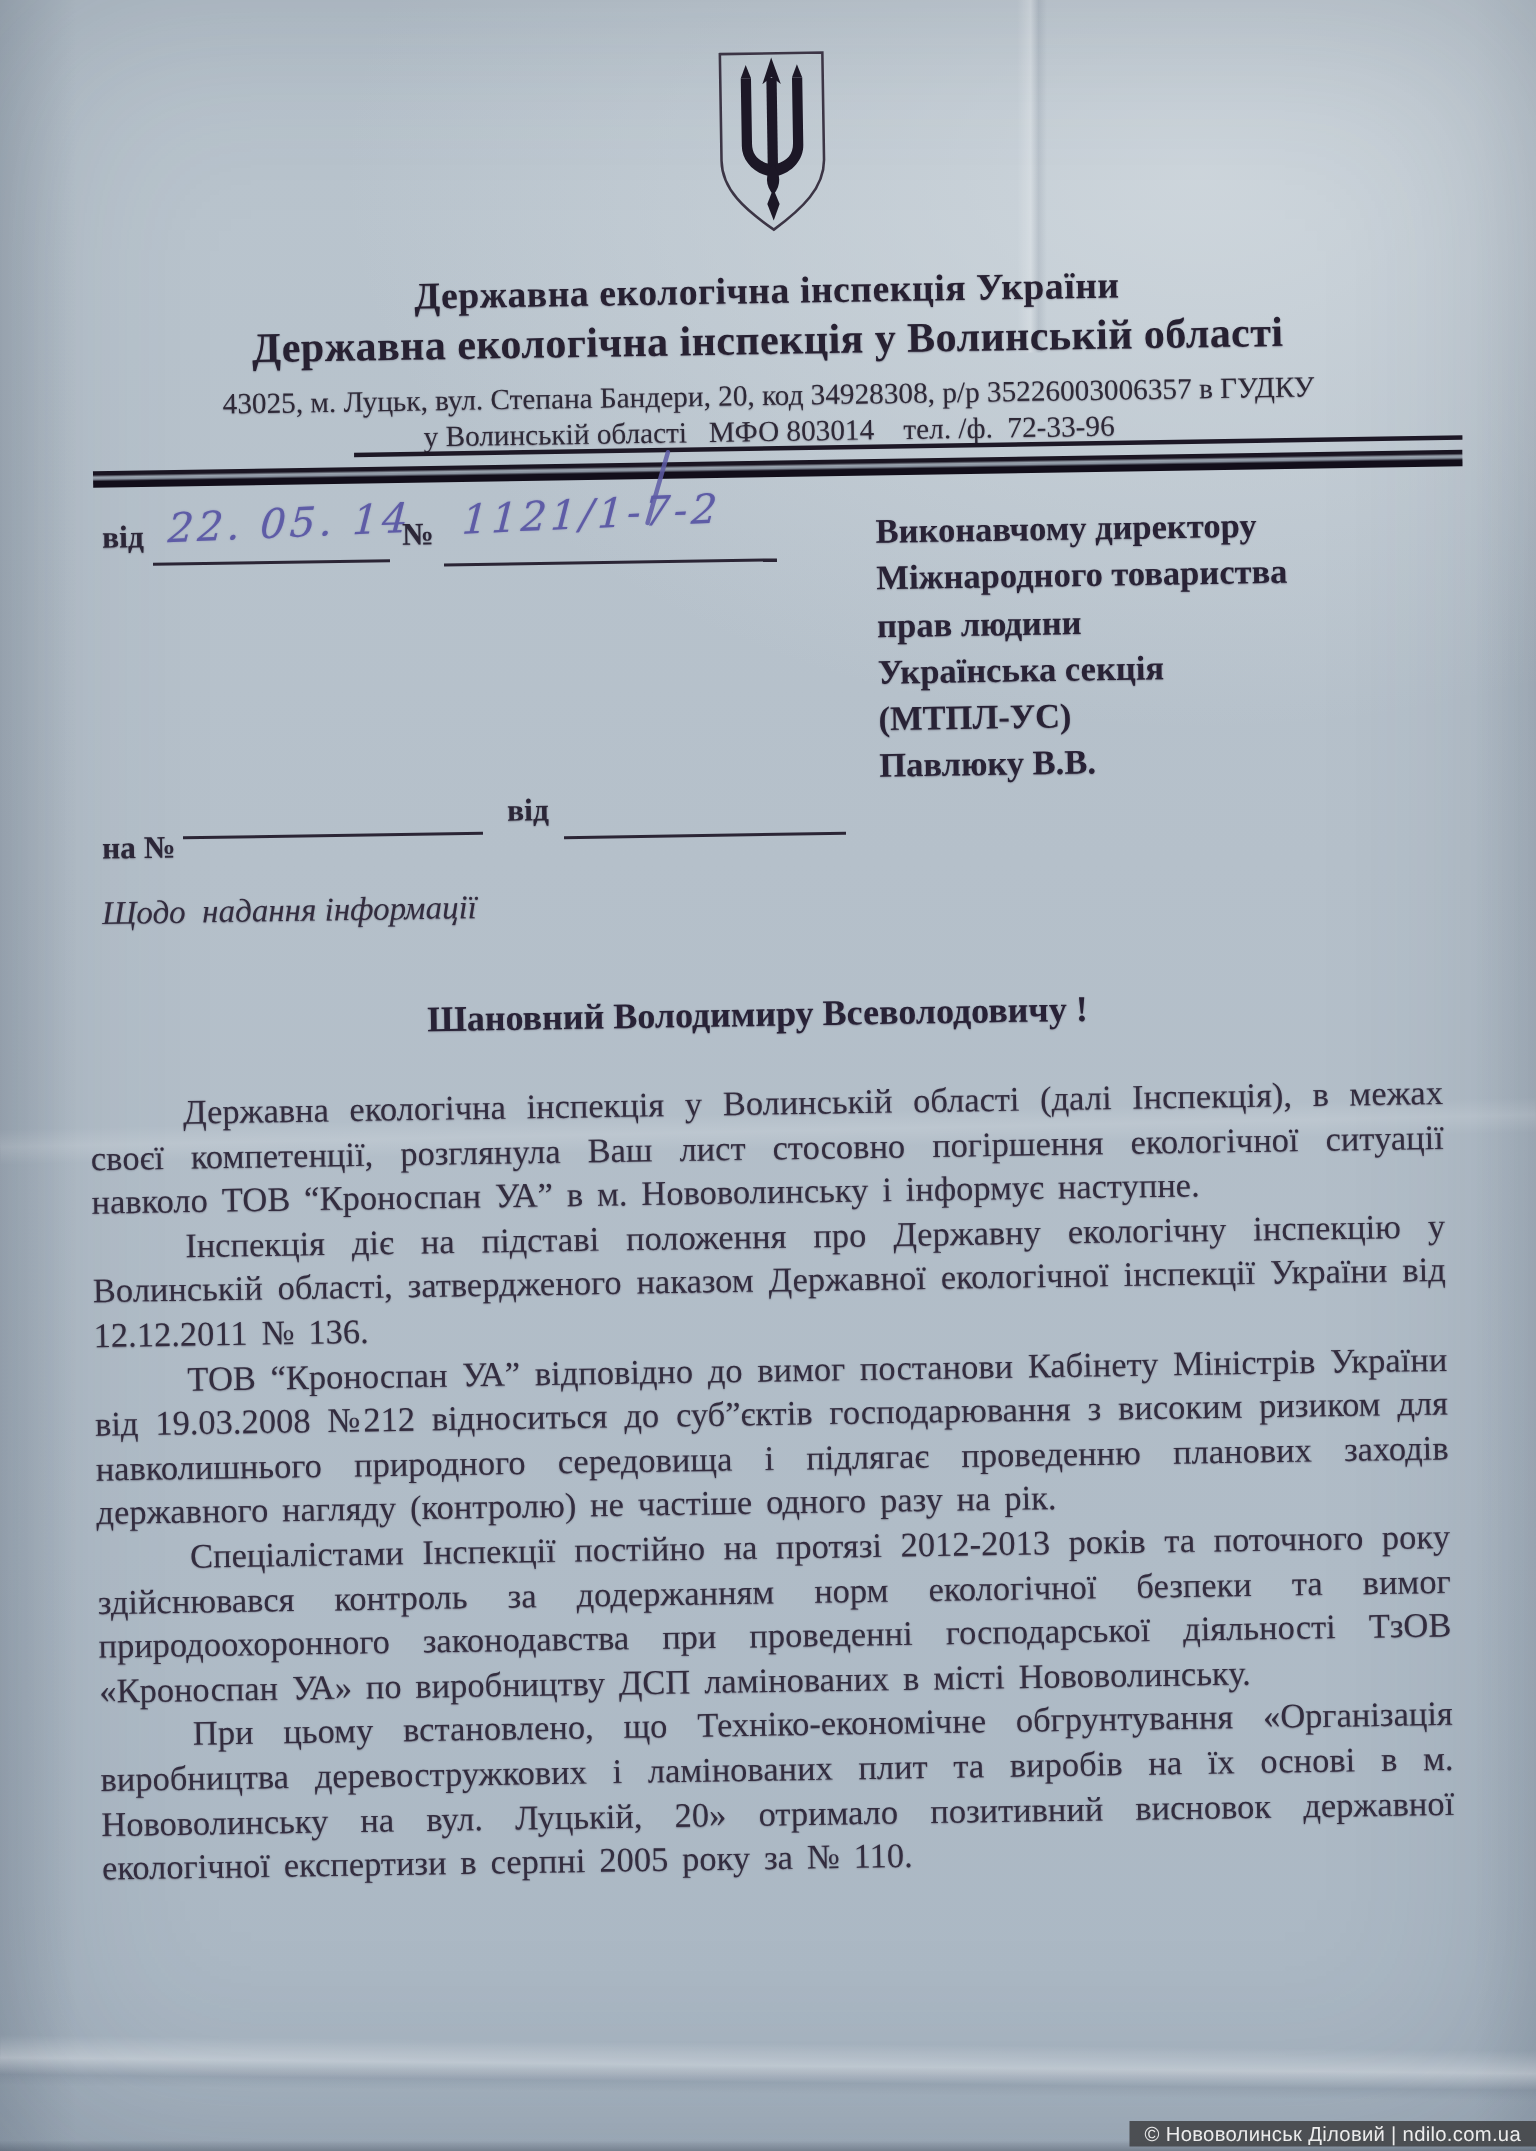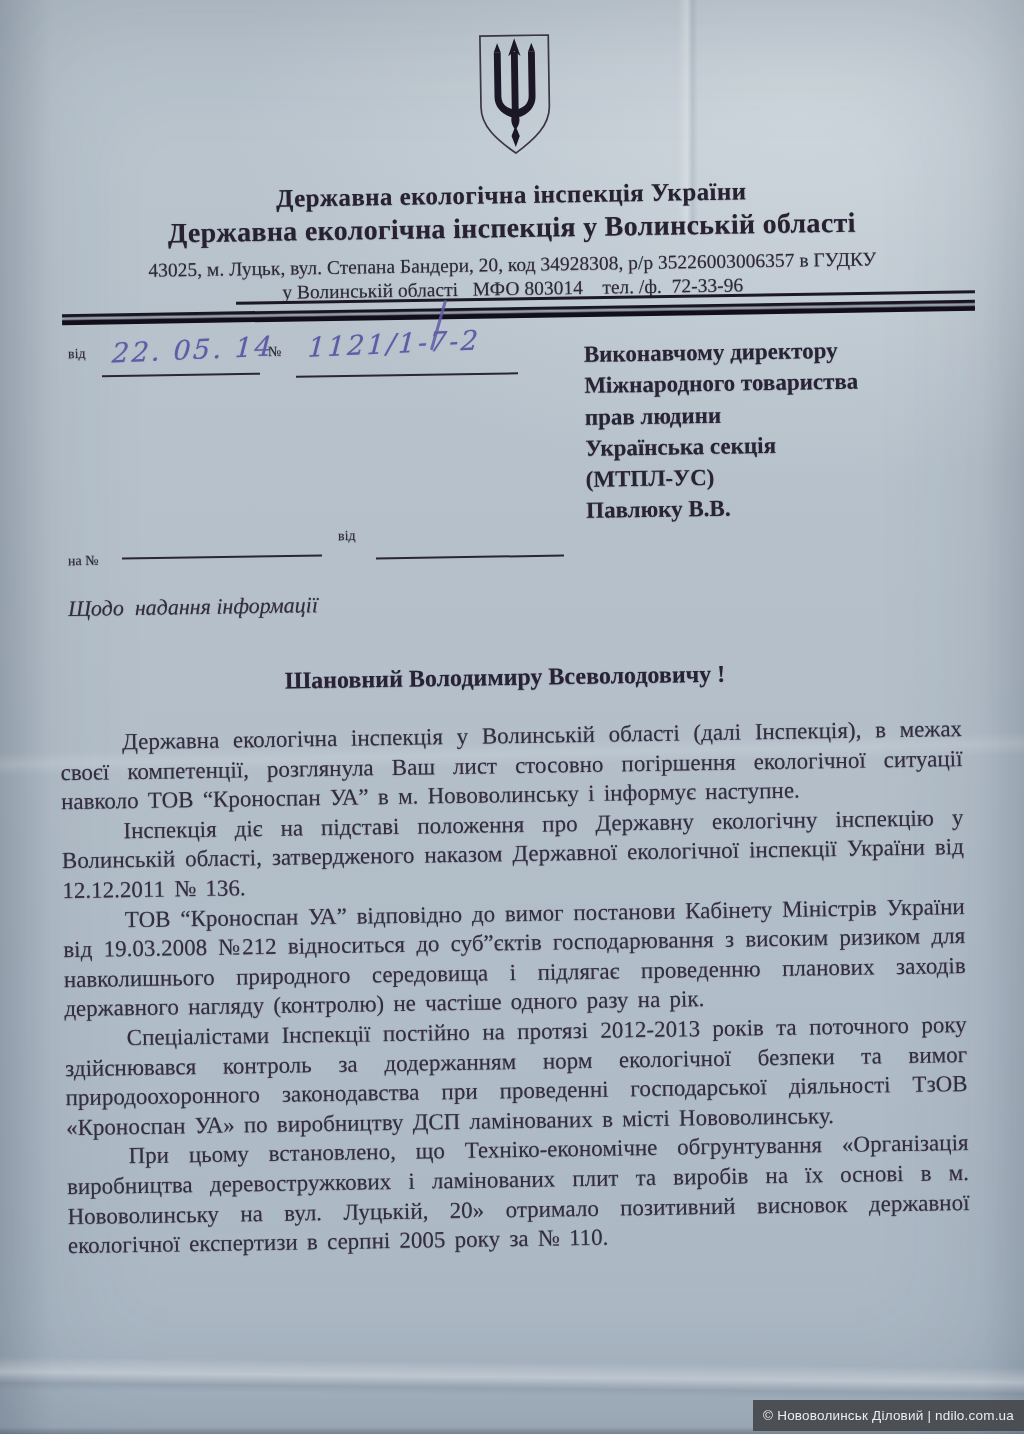--- a/index.html
+++ b/index.html
@@ -27,39 +27,39 @@
   .emblem{left:474px;top:30px;width:82px;height:130px;}
   .headerblock{left:0;top:181px;width:1024px;text-align:center;color:#272132;}
   .org1{font-size:25px;font-weight:bold;letter-spacing:0.4px;}
   .org2{font-size:28px;font-weight:bold;margin-top:3px;letter-spacing:0.3px;}
   .addr{font-size:19.5px;font-weight:normal;color:#2e2937;margin-top:10px;white-space:pre;}
   .addr2{margin-top:2px;}
   .rule-thin{left:236px;top:296px;width:739px;height:3px;background:#1d1826;}
   .rule-thick{left:62px;top:307px;width:913px;height:11px;
     background:linear-gradient(180deg,#1a1522 0%,#1a1522 22%,#98a1ac 36%,#8a93a0 48%,#120e1a 62%,#120e1a 100%);}
   
-  .label{font-size:14px;color:#2c2738;}
+  .label{font-size:21px;color:#2c2738;font-weight:bold;}
   .uline{height:0;border-bottom:2px solid #2b2535;}
   .hand{font-family:"DejaVu Serif",serif;font-style:italic;color:#5e5ca6;
     letter-spacing:2.5px;font-size:27px;transform:rotate(-2.5deg) skewX(-6deg);
     text-shadow:0 0 1px rgba(94,92,166,0.55);white-space:pre;}
   .penstroke{left:437px;top:299px;width:2.5px;height:52px;background:#5e5ca6;
     transform:rotate(16deg);opacity:0.85;border-radius:2px;}
   
   .addressee{left:585px;top:336px;width:360px;font-size:23px;font-weight:bold;
     line-height:31.3px;color:#292336;}
   
   .subject{left:68px;top:594px;font-size:22px;font-style:italic;white-space:pre;}
   .salutation{left:0;top:664px;width:1010px;text-align:center;font-size:24px;font-weight:bold;color:#282236;}
   
   .bodytext{left:64px;top:721px;width:902px;font-size:23px;line-height:29.6px;
     text-align:justify;color:#332d3f;}
   .bodytext p{margin:0;text-indent:62px;word-spacing:3.5px;}
   
-  .watermark{right:0;bottom:3px;height:31px;display:flex;align-items:center;
+  .watermark{right:0;bottom:3px;height:17px;display:flex;align-items:center;
     padding:0 10px;background:rgba(70,72,75,0.93);color:#ececec;
     font-family:"Liberation Sans",sans-serif;font-size:13.5px;letter-spacing:0.2px;}
   .bottom-shade{left:0;bottom:0;width:1024px;height:7px;background:linear-gradient(180deg,rgba(0,0,0,0),rgba(40,50,66,0.30));}
 </style>
 </head>
 <body>
 
 <div class="page">
 
   <div class="abs crease-v"></div>

